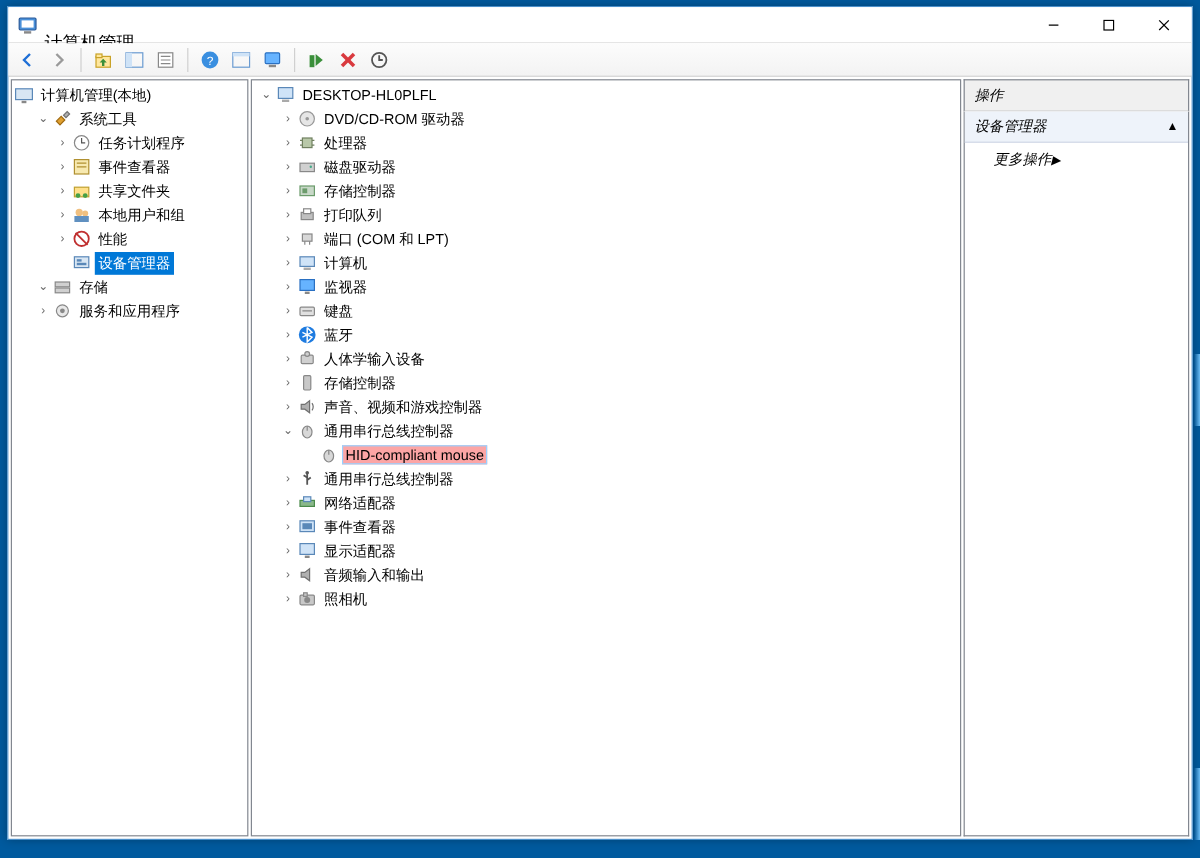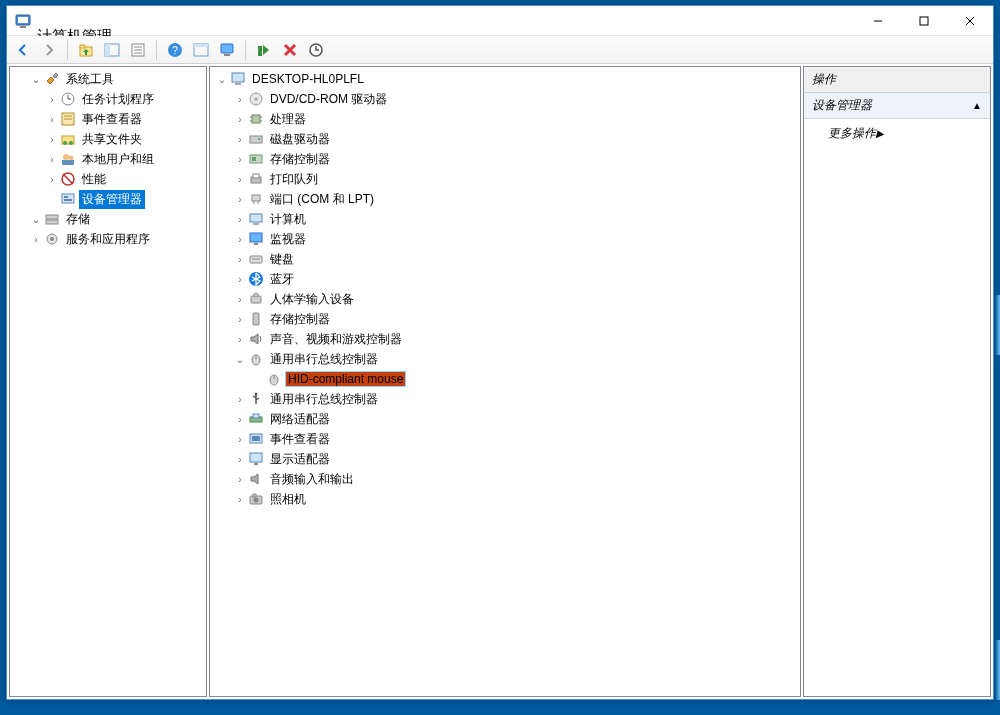--- a/index.html
+++ b/index.html
@@ -103,21 +103,21 @@
 }
 .tree-toggle {
   width:16px; height:16px;
   display:flex; align-items:center; justify-content:center;
   font-size:10px; color:#6b6b6b;
   flex-shrink:0;
 }
 .tree-icon { width:16px; height:16px; flex-shrink:0; margin-right:3px; display:flex; align-items:center; justify-content:center; }
 .tree-label { padding:1px 3px; }
 .tree-row.selected .tree-label { background:#0078d7; color:#fff; }
-.tree-row.highlight .tree-label { background:#c2410c; border:1px solid #99d1ff; padding:0 2px; }
+.tree-row.highlight .tree-label { background:#fca5a5; border:1px solid #99d1ff; padding:0 2px; }
 
 .indent-0 { padding-left:2px; }
 .indent-1 { padding-left:18px; }
 .indent-2 { padding-left:34px; }
 
 .c-indent-0 { padding-left:4px; }
 .c-indent-1 { padding-left:22px; }
 .c-indent-2 { padding-left:56px; }
 
 .right-header {
@@ -260,20 +260,29 @@
         <svg width="16" height="16" viewBox="0 0 16 16">
           <circle cx="8" cy="8" r="6" fill="none" stroke="#555" stroke-width="1.5"></circle>
           <path d="M8 4 L8 8 L11 8" fill="none" stroke="#555" stroke-width="1.5"></path>
         </svg>
       </div>
   </div>
 
   <div class="content">
 
     <div class="left-pane">
+      <div class="tree-row indent-0">
+        <span class="tree-icon">
+            <svg viewBox="0 0 16 16" width="16" height="16">
+              <rect x="1" y="3" width="14" height="9" fill="#d8e6f3" stroke="#5a88b8"></rect>
+              <rect x="6" y="13" width="4" height="2" fill="#888"></rect>
+            </svg>
+          </span>
+        <span class="tree-label">计算机管理(本地)</span>
+      </div>
       <div class="tree-row indent-1">
         <span class="tree-toggle">⌄</span>
         <span class="tree-icon">
             <svg viewBox="0 0 16 16" width="16" height="16">
               <path d="M3 10 L7 6 L10 9 L6 13 Z" fill="#e0a030" stroke="#a06a10"></path>
               <path d="M9 5 L12 2 L14 4 L11 7 Z" fill="#b0b0b0" stroke="#707070"></path>
             </svg>
           </span>
         <span class="tree-label">系统工具</span>
       </div>

